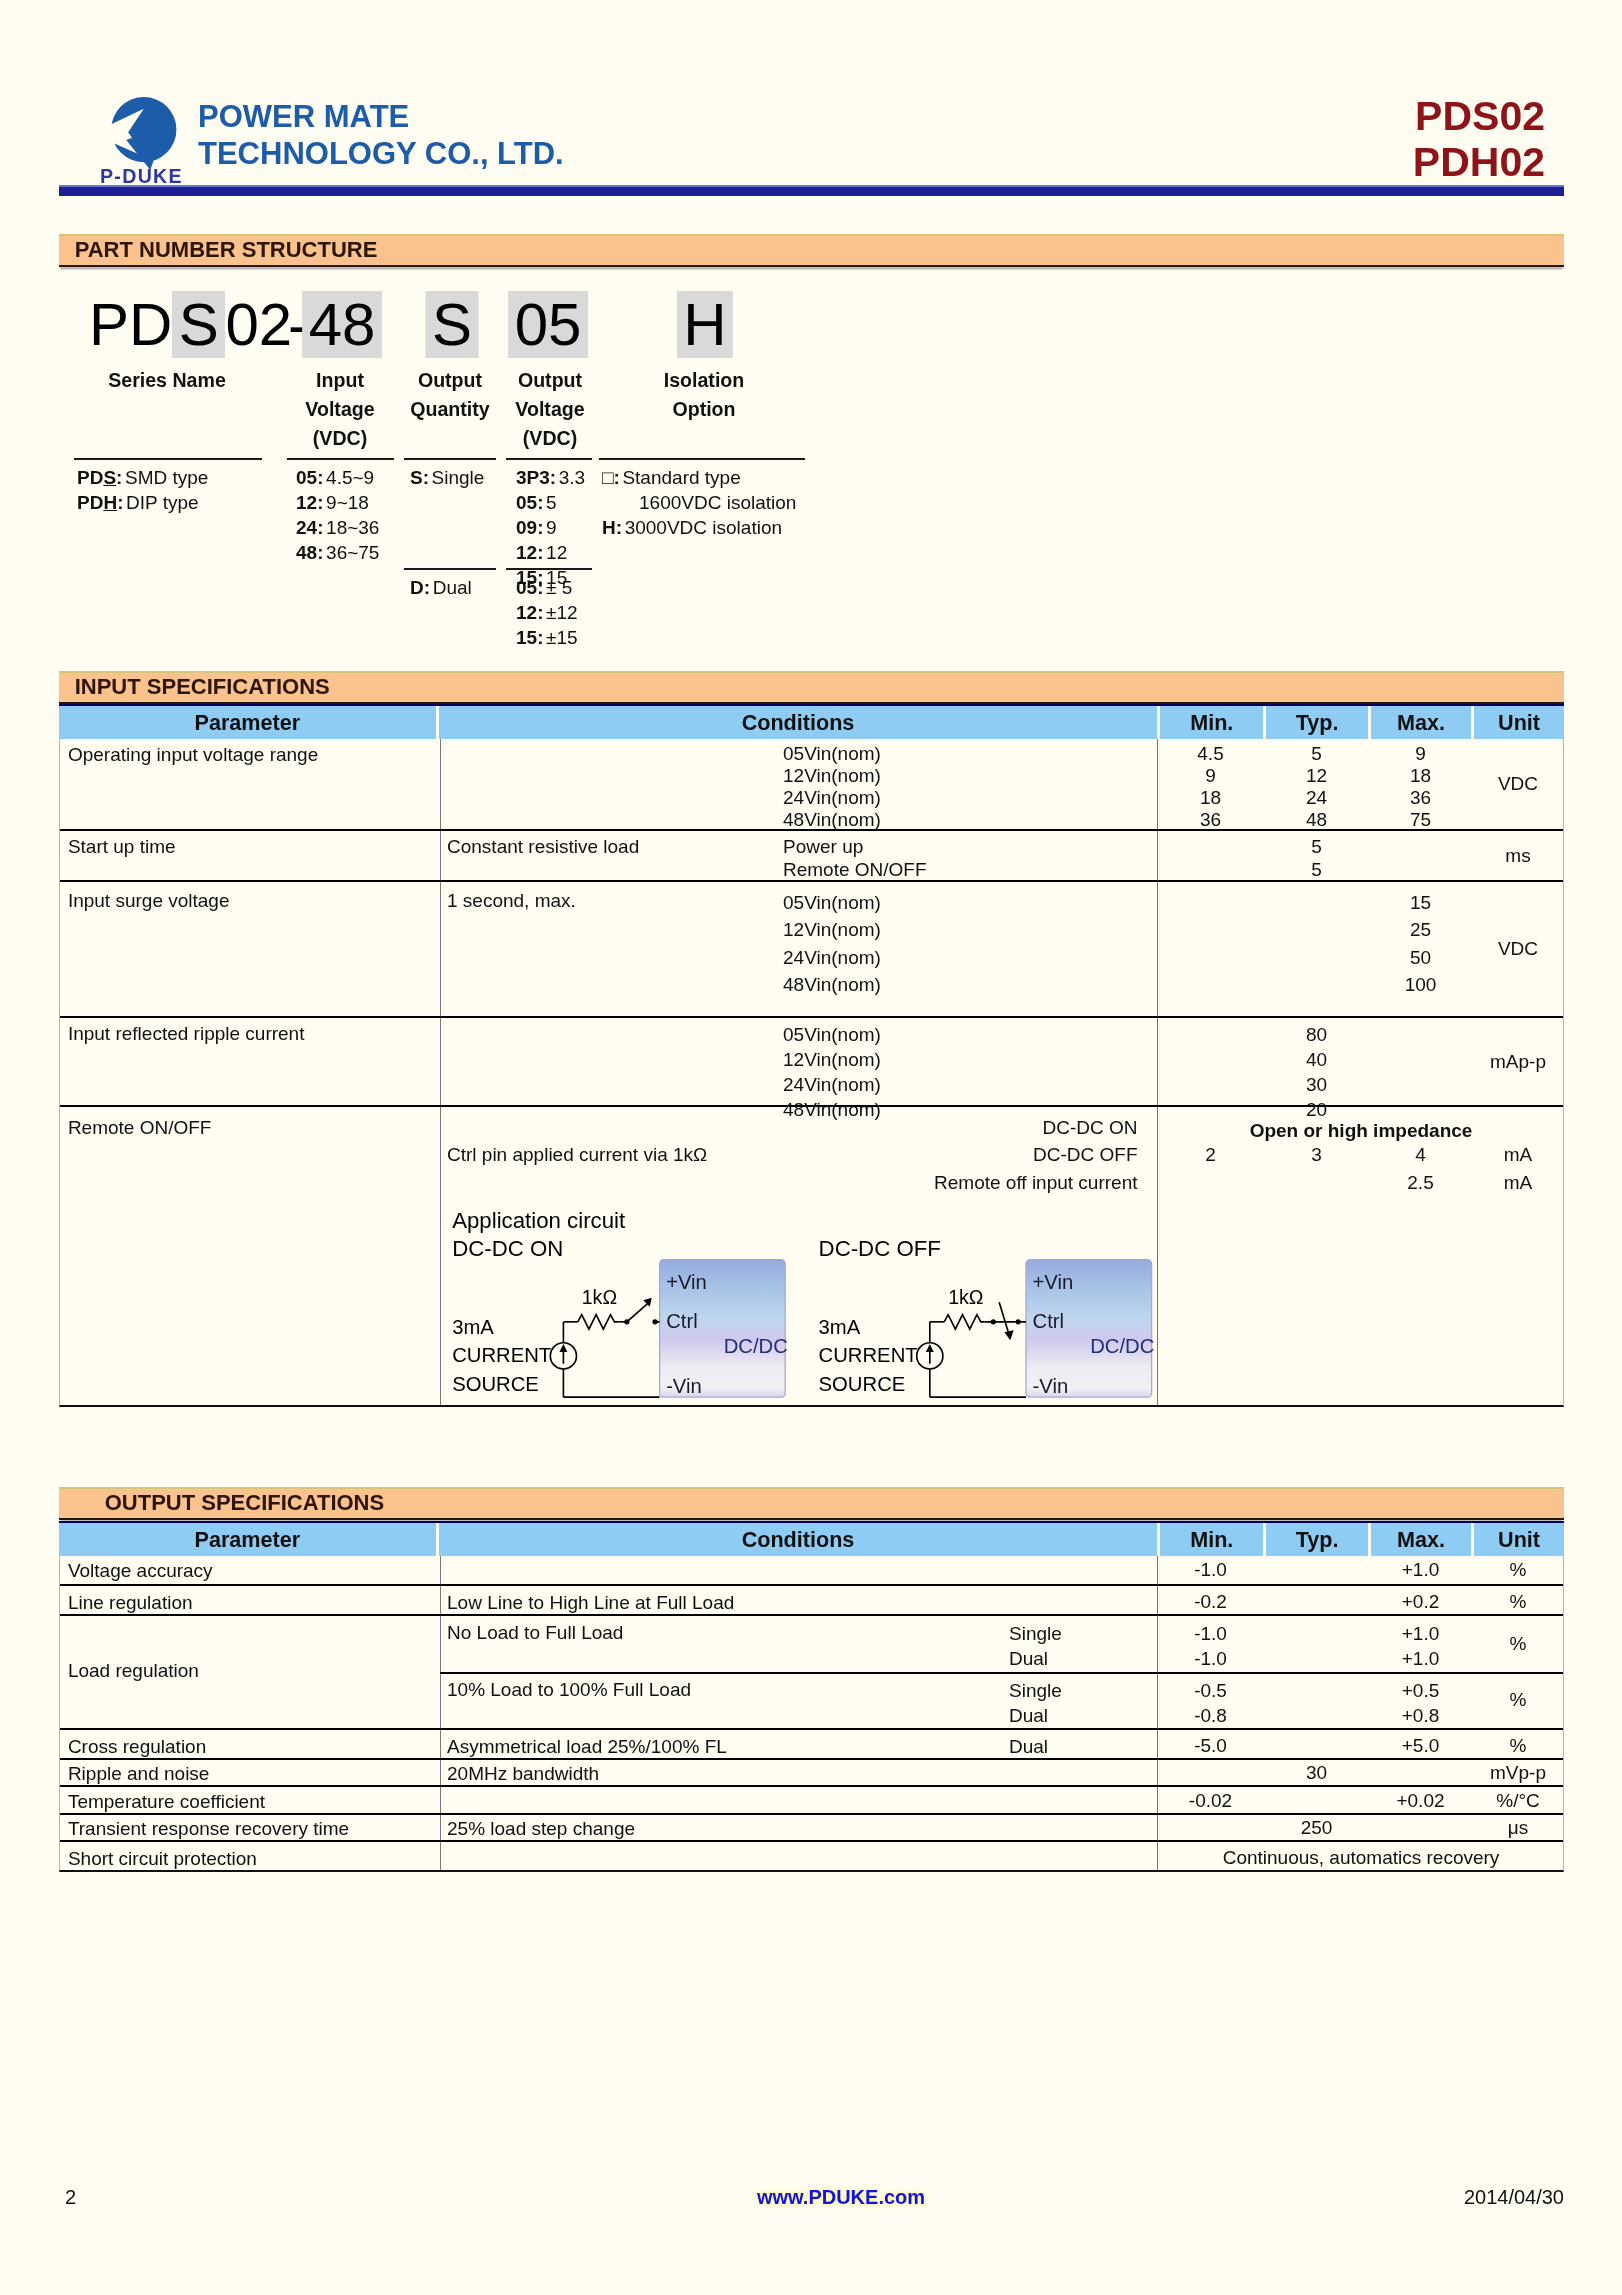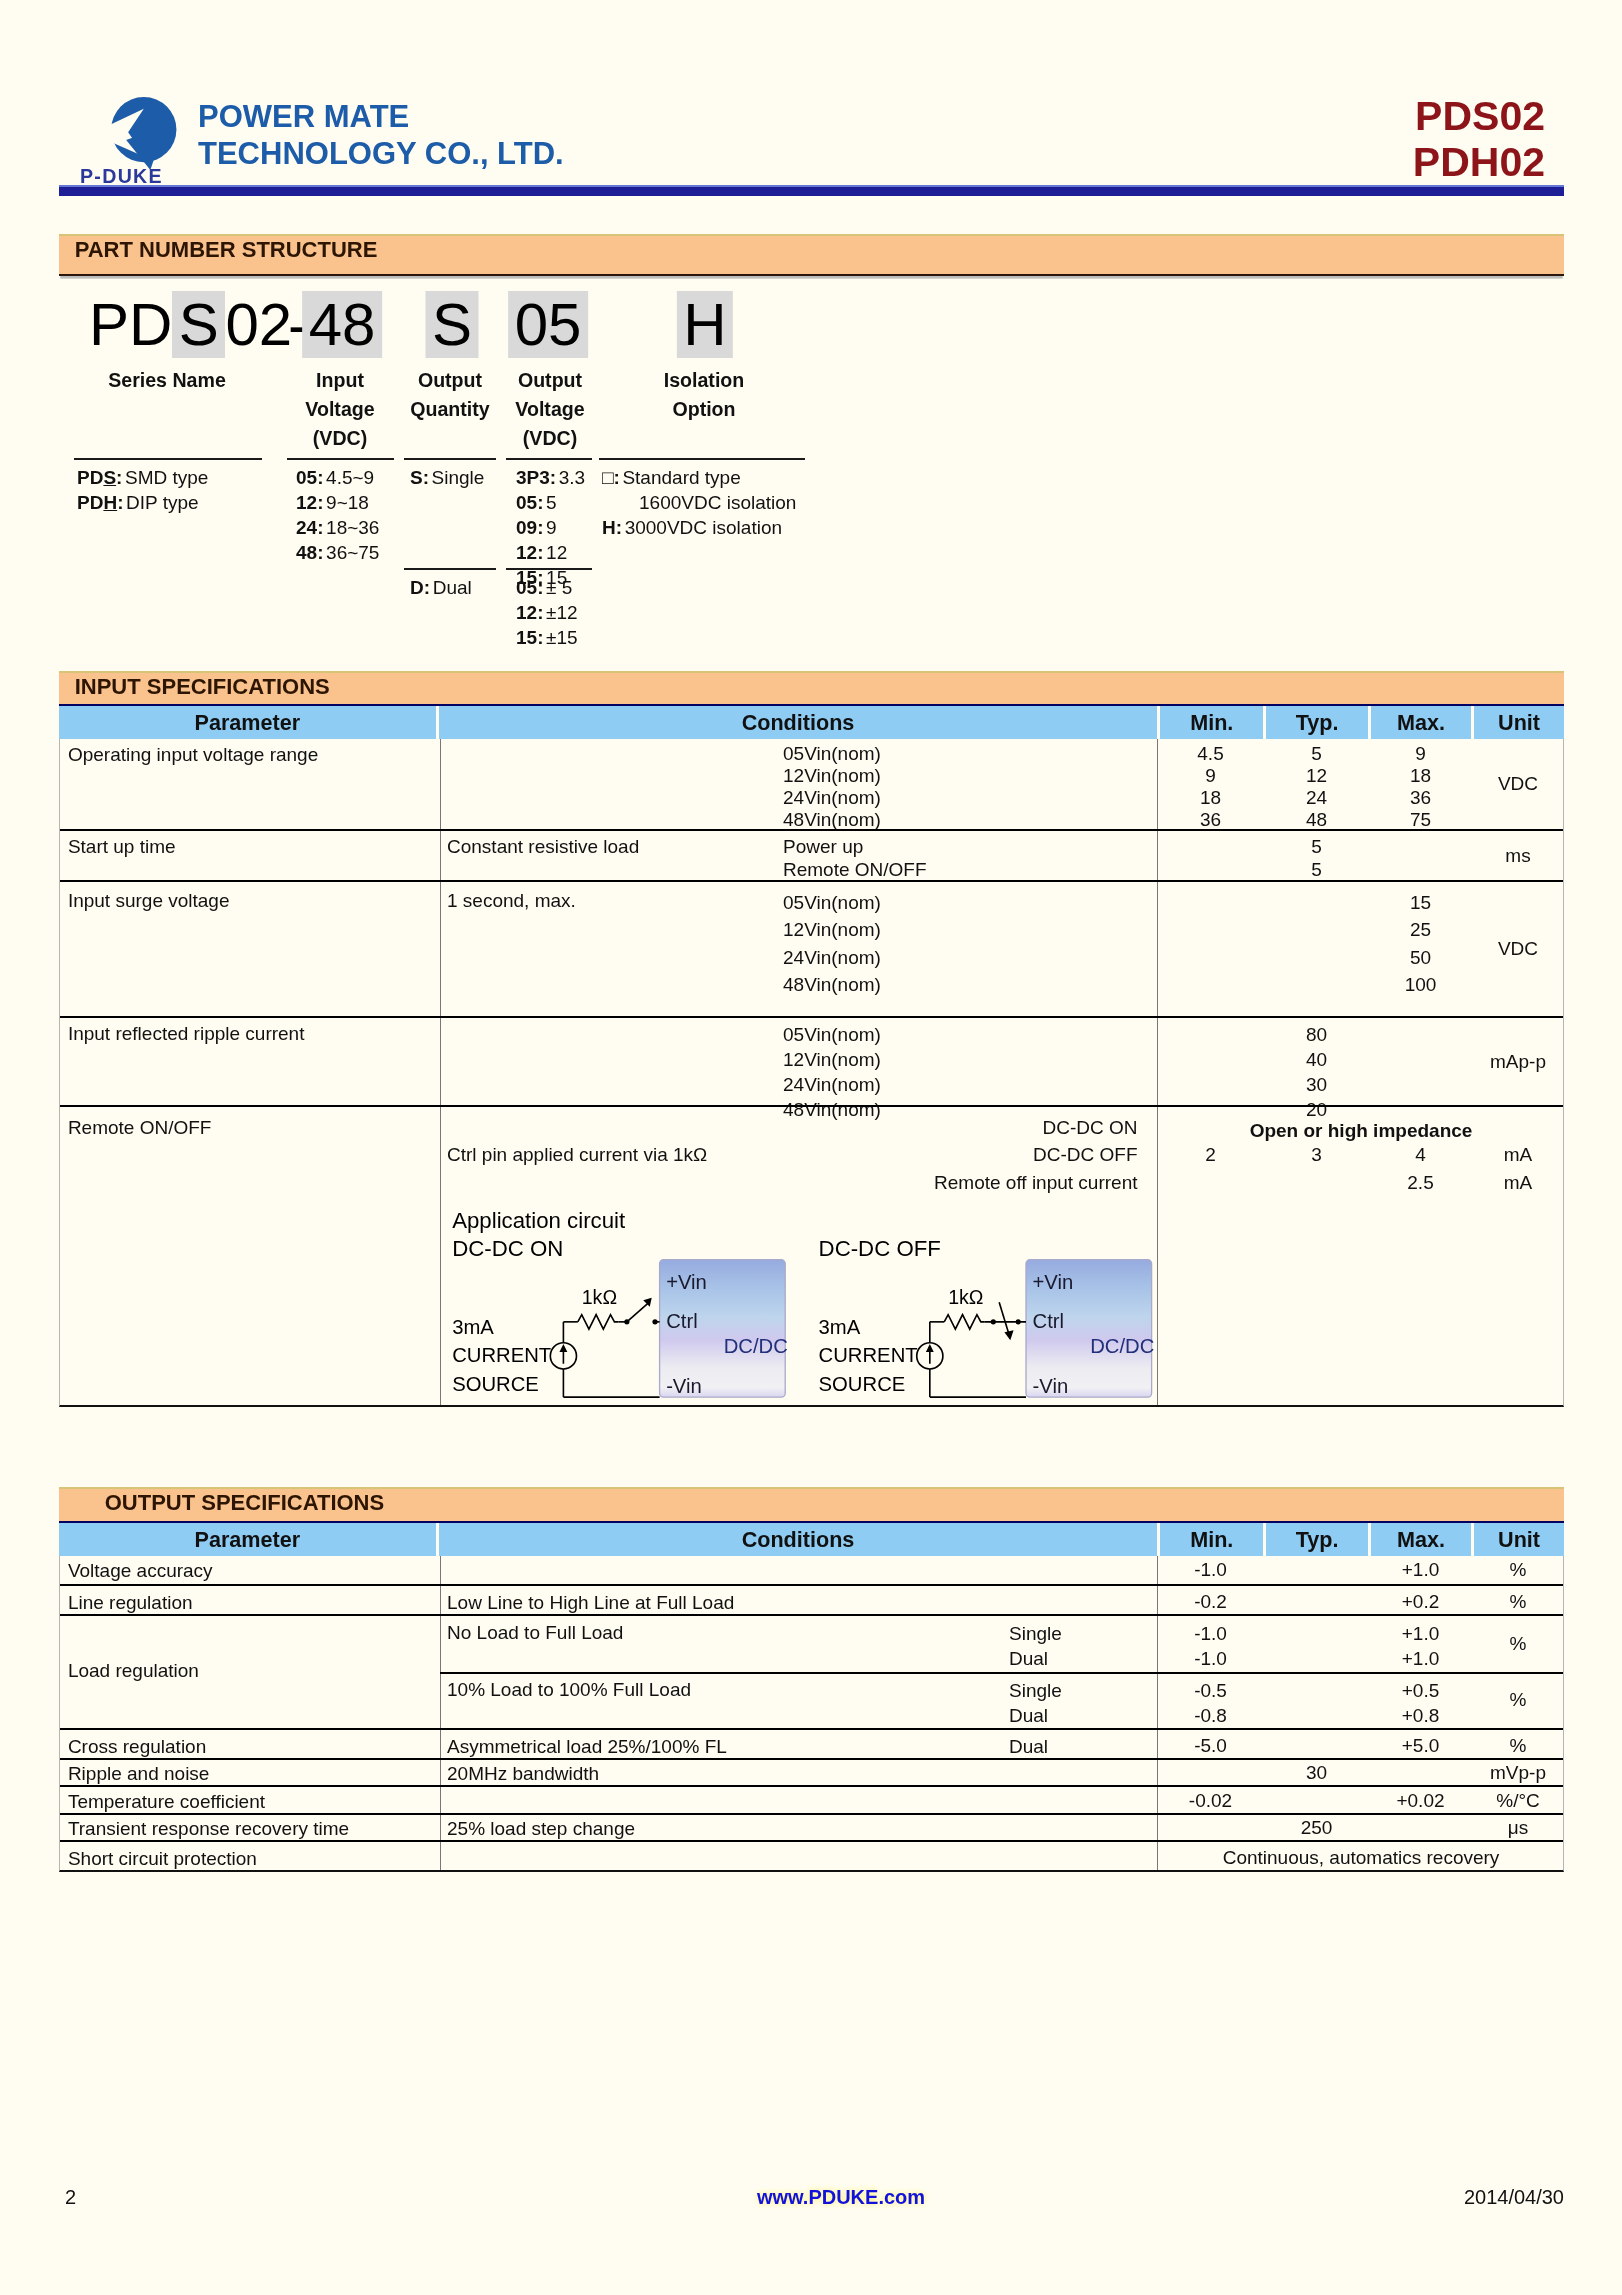--- a/index.html
+++ b/index.html
@@ -15,21 +15,21 @@
   .abs { position: absolute; }
 
   
   .company-name { font-weight: bold; color: #1d5ca8; font-size: 31px; line-height: 37px; }
   .logo-text { font-weight: bold; color: #2b3a9a; font-size: 19.6px; letter-spacing: 1.3px; }
   .product-codes { text-align: right; font-weight: bold; color: #8d1418; font-size: 41px; line-height: 46px; }
   .navy-rule { left: 59px; width: 1505px; height: 11px; background: #1e1e96; border-top: 2.6px solid #6677d4; }
 
   
   .secbar {
-    left: 59px; width: 1505px; height: 42px;
+    left: 59px; width: 1505px; height: 33px;
     background: #fac28d;
     border-top: 2.6px solid #d8c477;
     border-bottom: 2px solid #28170a;
     box-shadow: 0 3.9px 0 -1.3px #bdbdbd;
   }
   .secbar span { display:block; padding-left: 15.7px; line-height: 28px; font-size: 22px; font-weight: bold; color: #2d1503; }
 
   
   .pn-code { font-size: 60px; line-height: 65px; white-space: nowrap; color: #000; }
   .hl { background: #d9d9d9; padding: 0 6.5px; }
@@ -81,21 +81,21 @@
 </head>
 <body>
 
 <div class="page">
 
   <svg class="abs" style="left:90px; top:93px;" width="105" height="77" viewBox="0 0 160 118">
     <circle cx="82" cy="56" r="50" fill="#1d5ca8"></circle>
     <polygon points="2,62 82,24 58,60 84,98" fill="#fffdf2"></polygon>
     <polygon points="55,72 92,118 103,86 72,66" fill="#1d5ca8"></polygon>
   </svg>
-  <div class="abs logo-text" style="left:80px; top:165px;">P-DUKE</div>
+  <div class="abs logo-text" style="left:100px; top:165px;">P-DUKE</div>
 
   <div class="abs" style="left:198px; top:98px;">
     <div class="company-name">POWER MATE</div>
     <div class="company-name">TECHNOLOGY CO., LTD.</div>
   </div>
 
   <div class="abs product-codes" style="right:77px; top:93px;">
     <div>PDS02</div>
     <div>PDH02</div>
   </div>

